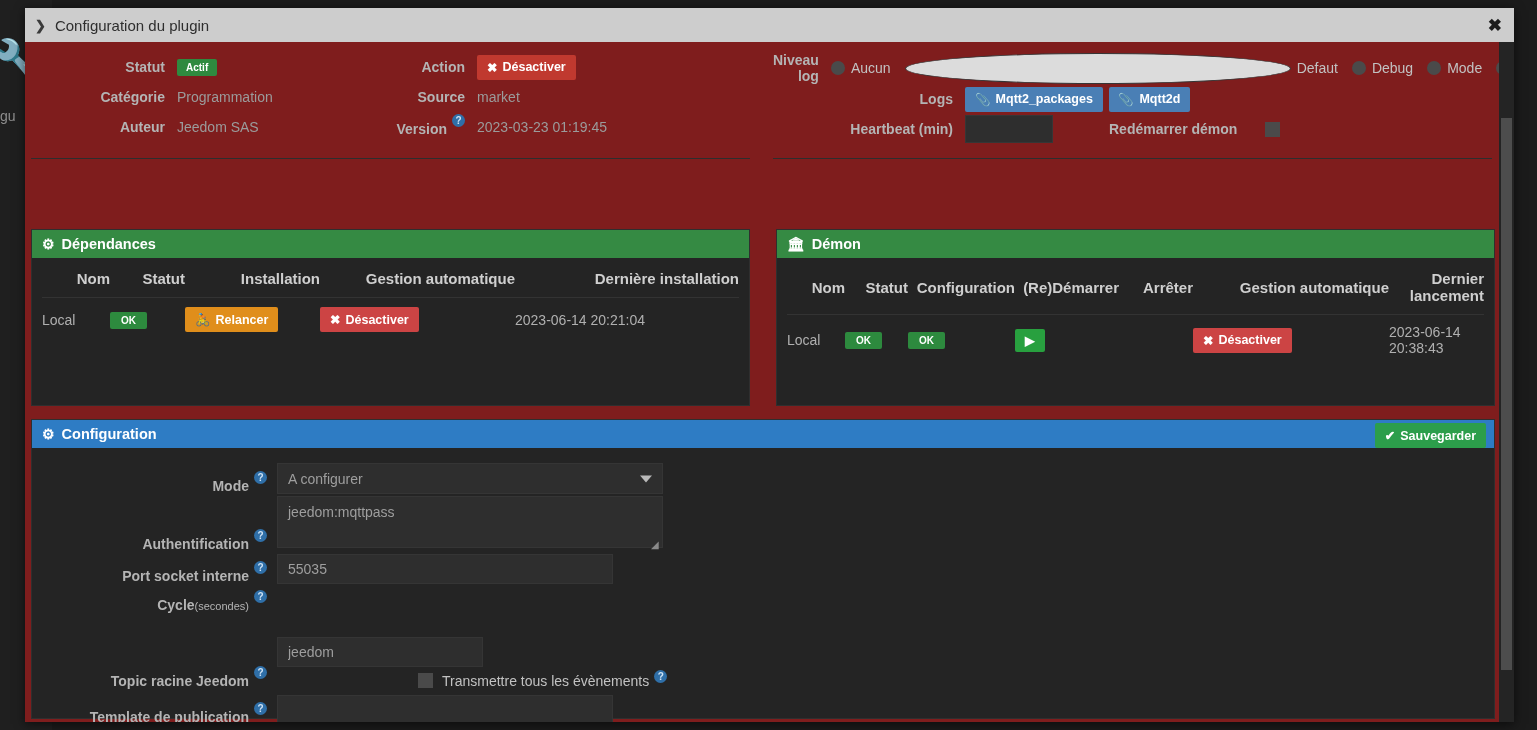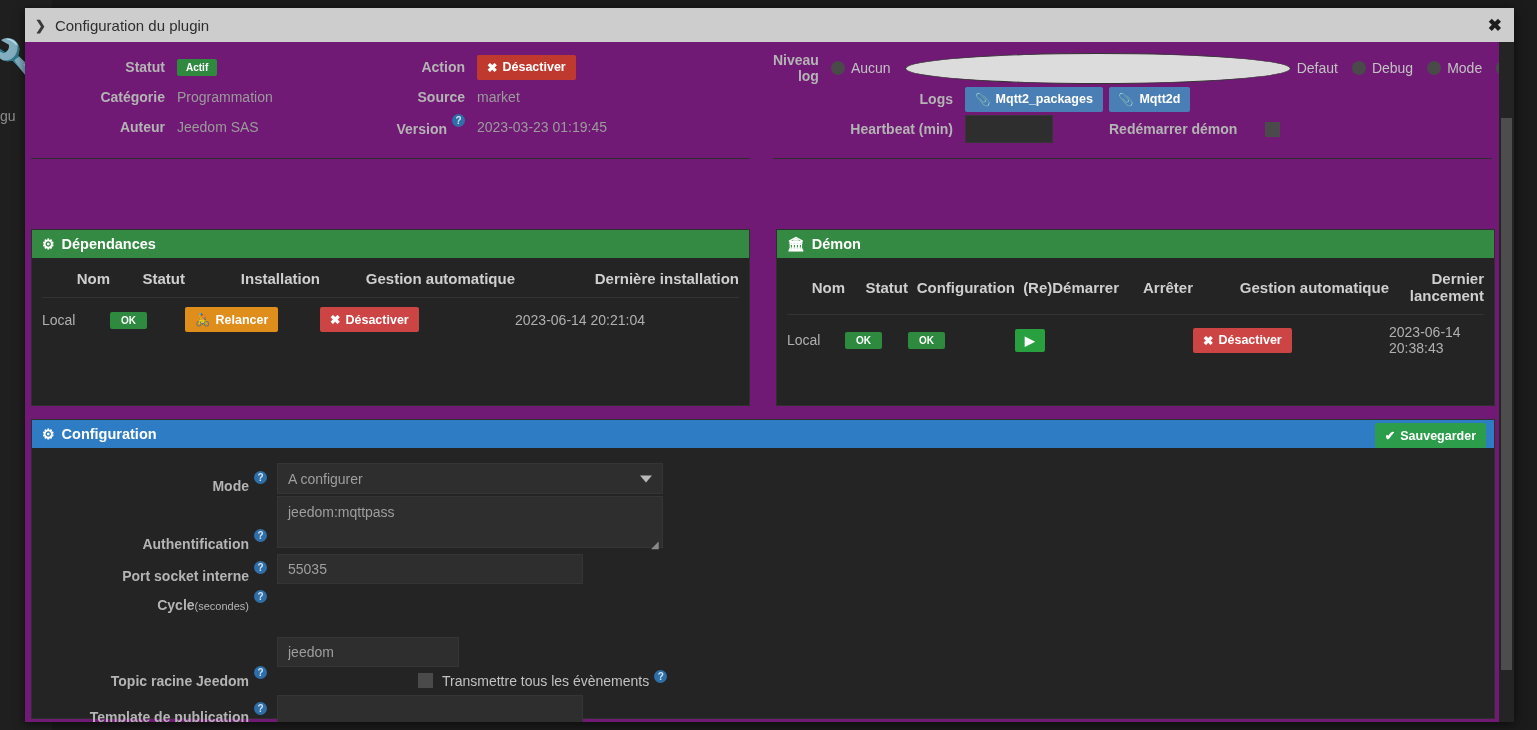--- a/index.html
+++ b/index.html
@@ -54,21 +54,21 @@
   }
   #modal-close {
     position: absolute; right: 12px; top: 50%; transform: translateY(-50%);
     font-size: 17px; font-weight: bold; color: #1d1d1d; cursor: pointer;
     line-height: 1;
   }
 
   #modal-body {
     position: absolute; top: 34px; left: 0;
     width: 1489px; height: 680px;
-    background: #701a75;
+    background: #7f1d1d;
     overflow: hidden;
   }
 
   
   #scrollbar-track {
     position: absolute; right: 0; top: 0; width: 15px; height: 680px;
     background: #242424;
   }
   #scrollbar-thumb {
     position: absolute; left: 2px; top: 76px; width: 11px; height: 552px;
@@ -180,21 +180,21 @@
     width: 245px; text-align: right; padding-right: 10px;
     color: #b4b4b4; font-size: 14px; font-weight: bold;
     padding-top: 8px;
   }
   .cfg-label .sub { font-size: 11px; font-weight: normal; }
   .cfg-field { position: relative; }
   .inp {
     background: #2e2e2e; border: 1px solid #353535;
     color: #9e9e9e; font-size: 14px;
     font-family: "Liberation Sans", sans-serif;
-    height: 30px; padding: 0 10px; width: 306px;
+    height: 30px; padding: 0 10px; width: 336px;
     outline: none;
   }
   .sel {
     background: #2e2e2e; border: 1px solid #353535;
     color: #9e9e9e; font-size: 14px; height: 31px; width: 386px;
     display: flex; align-items: center; padding: 0 10px;
     position: relative;
   }
   .sel .caret {
     position: absolute; right: 10px; top: 50%; transform: translateY(-50%);
@@ -205,21 +205,21 @@
     background: #2e2e2e; border: 1px solid #353535;
     color: #9e9e9e; font-size: 14px;
     font-family: "Liberation Sans", sans-serif;
     width: 386px; height: 52px; padding: 7px 10px; resize: none; outline: none;
     overflow: hidden;
   }
   .tarea-grip {
     position:absolute; right: 2px; bottom: 2px; width: 10px; height: 10px;
     color: #8a8a8a; font-size: 10px; line-height: 10px;
   }
-  .inp.short { width: 182px; }
+  .inp.short { width: 206px; }
   .chk-row { display:flex; align-items:center; margin-top: 6px; margin-left: 141px;}
   .chk-row .lbl { color:#c2c2c2; font-size:14px; margin-left: 9px; }
 </style>
 </head>
 <body>
 
 <div id="backdrop">
   <div id="bg-left-panel"></div>
   <div id="bg-wrench">🔧</div>
   <div id="bg-text">gu</div>

